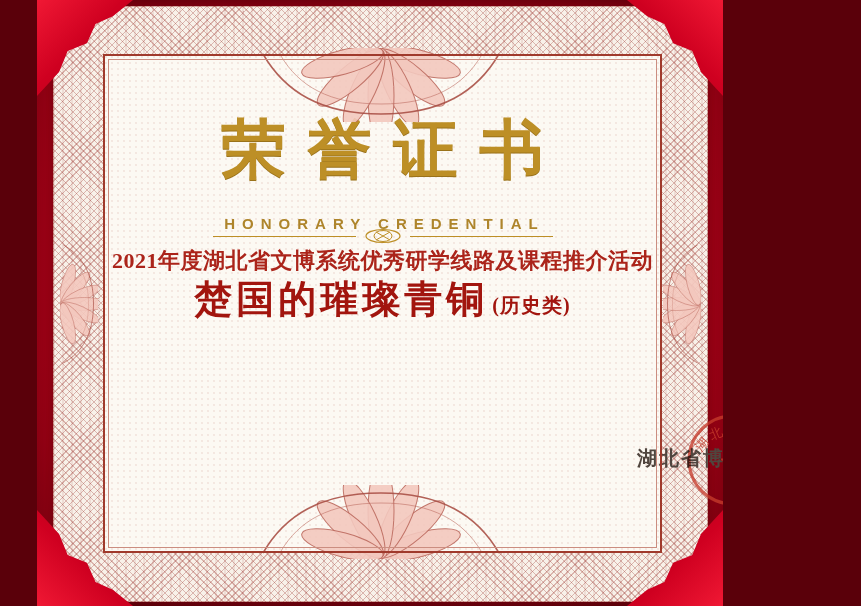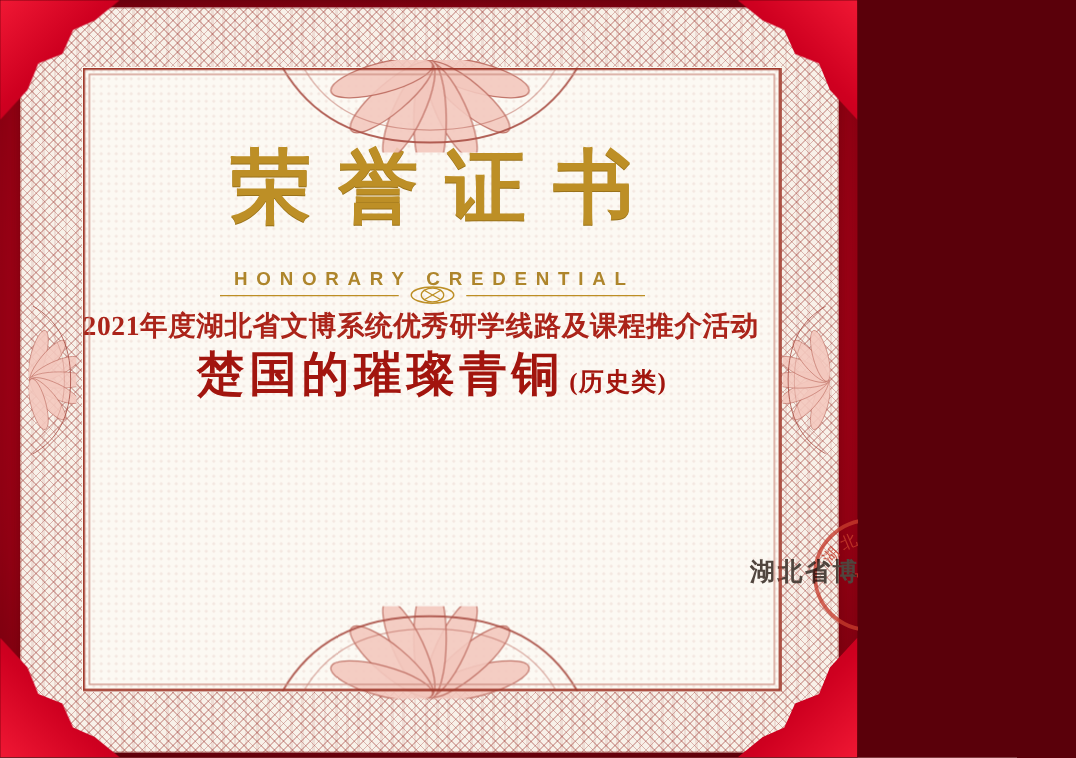--- a/index.html
+++ b/index.html
@@ -3,20 +3,21 @@
 <meta charset="utf-8">
 <style>
   html,body{margin:0;padding:0;background:#5a000a;}
   .canvas{
     position:relative;width:686px;height:606px;overflow:hidden;
     font-family:"Liberation Serif","DejaVu Serif",serif;
     background:
       linear-gradient(180deg, rgba(60,0,6,.45) 0px, rgba(60,0,6,0) 14px, rgba(60,0,6,0) calc(100% - 12px), rgba(60,0,6,.5) 100%),
       radial-gradient(ellipse at 50% 45%, #ea1430 0%, #d30021 45%, #ab0018 78%, #7e0010 100%);
     box-shadow:inset 0 0 70px rgba(70,0,8,.6);
+    margin-left:37px;
   }
 
   
   .page{
     position:absolute;left:16px;top:6px;right:15px;bottom:4px;
     background-color:#f8f1e9;
     background-image:
       repeating-linear-gradient(45deg, rgba(150,42,36,.30) 0 1px, transparent 1px 5px),
       repeating-linear-gradient(-45deg, rgba(150,42,36,.30) 0 1px, transparent 1px 5px),
       repeating-linear-gradient(90deg, rgba(150,42,36,.10) 0 2px, transparent 2px 9px);
@@ -69,21 +70,21 @@
     top:161px;left:0;right:0;text-align:center;
     font-family:"Liberation Sans","DejaVu Sans",sans-serif;
     font-size:15px;font-weight:700;color:#ae852b;letter-spacing:7px;padding-left:4px;
   }
   .divider{
     top:174px;left:50%;transform:translateX(-50%);
     width:340px;display:flex;align-items:center;gap:6px;
   }
   .divider .rule{flex:1;height:0;border-top:1.5px solid #bd8f26;}
   .event{
-    top:192px;left:0;right:0;text-align:left;
+    top:192px;left:0;right:0;text-align:center;
     font-size:22px;font-weight:900;color:#ab241a;letter-spacing:.5px;
   }
   .award{
     top:220px;left:0;right:0;text-align:center;
     font-size:38px;font-weight:900;color:#a2150e;letter-spacing:4px;
   }
   .award .category{font-size:20px;font-weight:700;letter-spacing:1px;margin-left:4px;}
   .fields{top:276px;left:212px;right:30px;}
   .field-row{height:36px;font-size:21px;font-weight:700;white-space:nowrap;}
   .field-label{color:#9c231c;margin-right:12px;}

